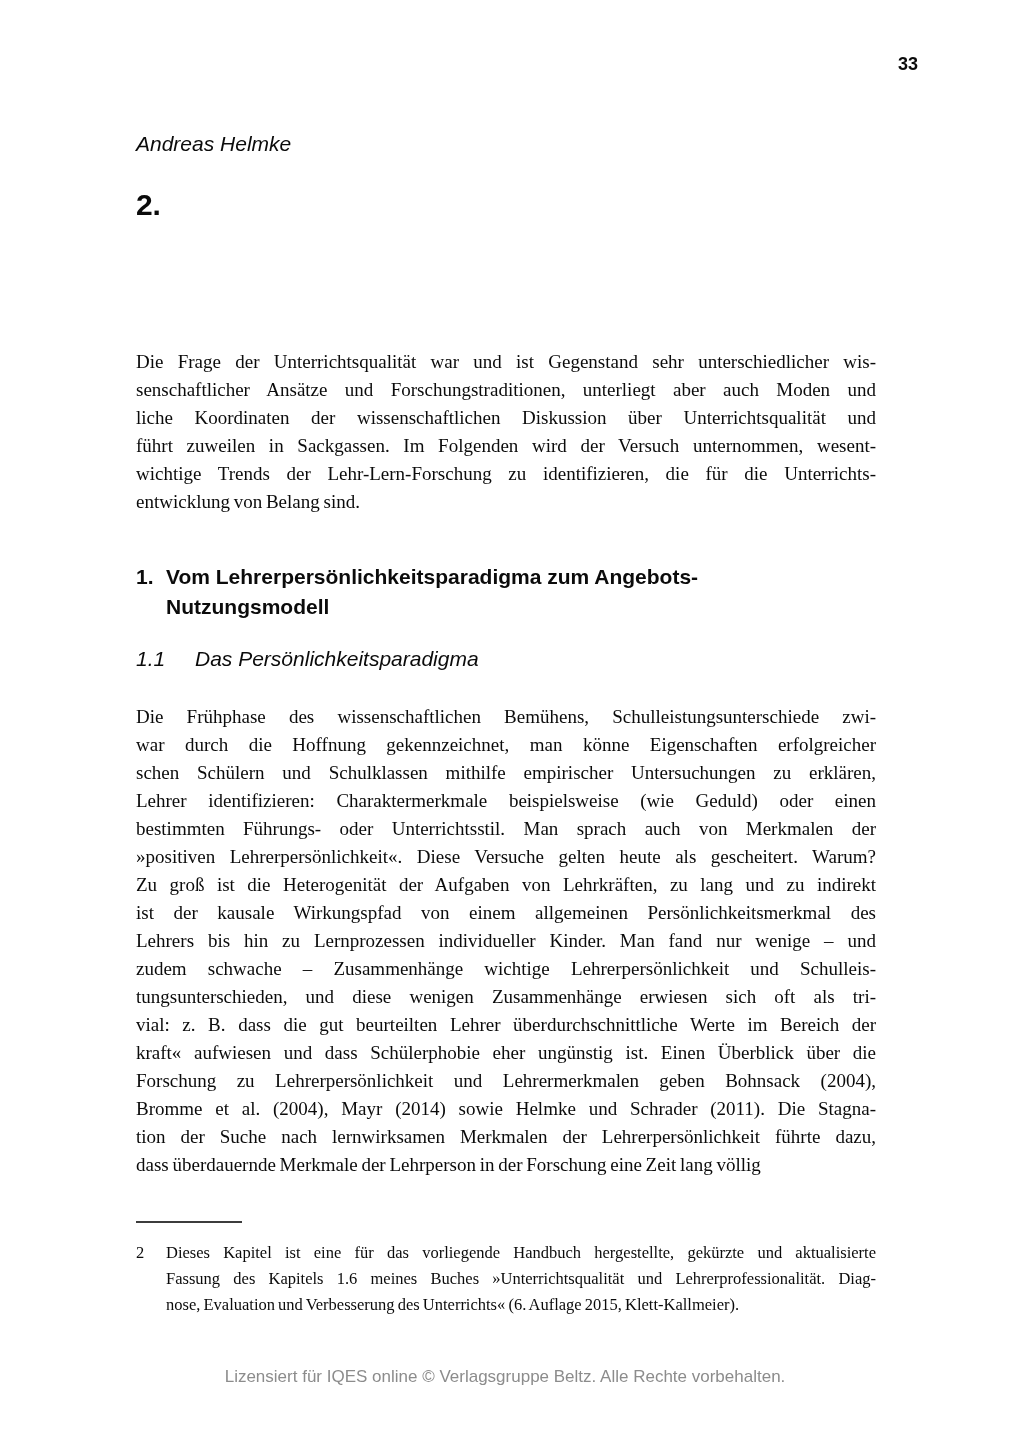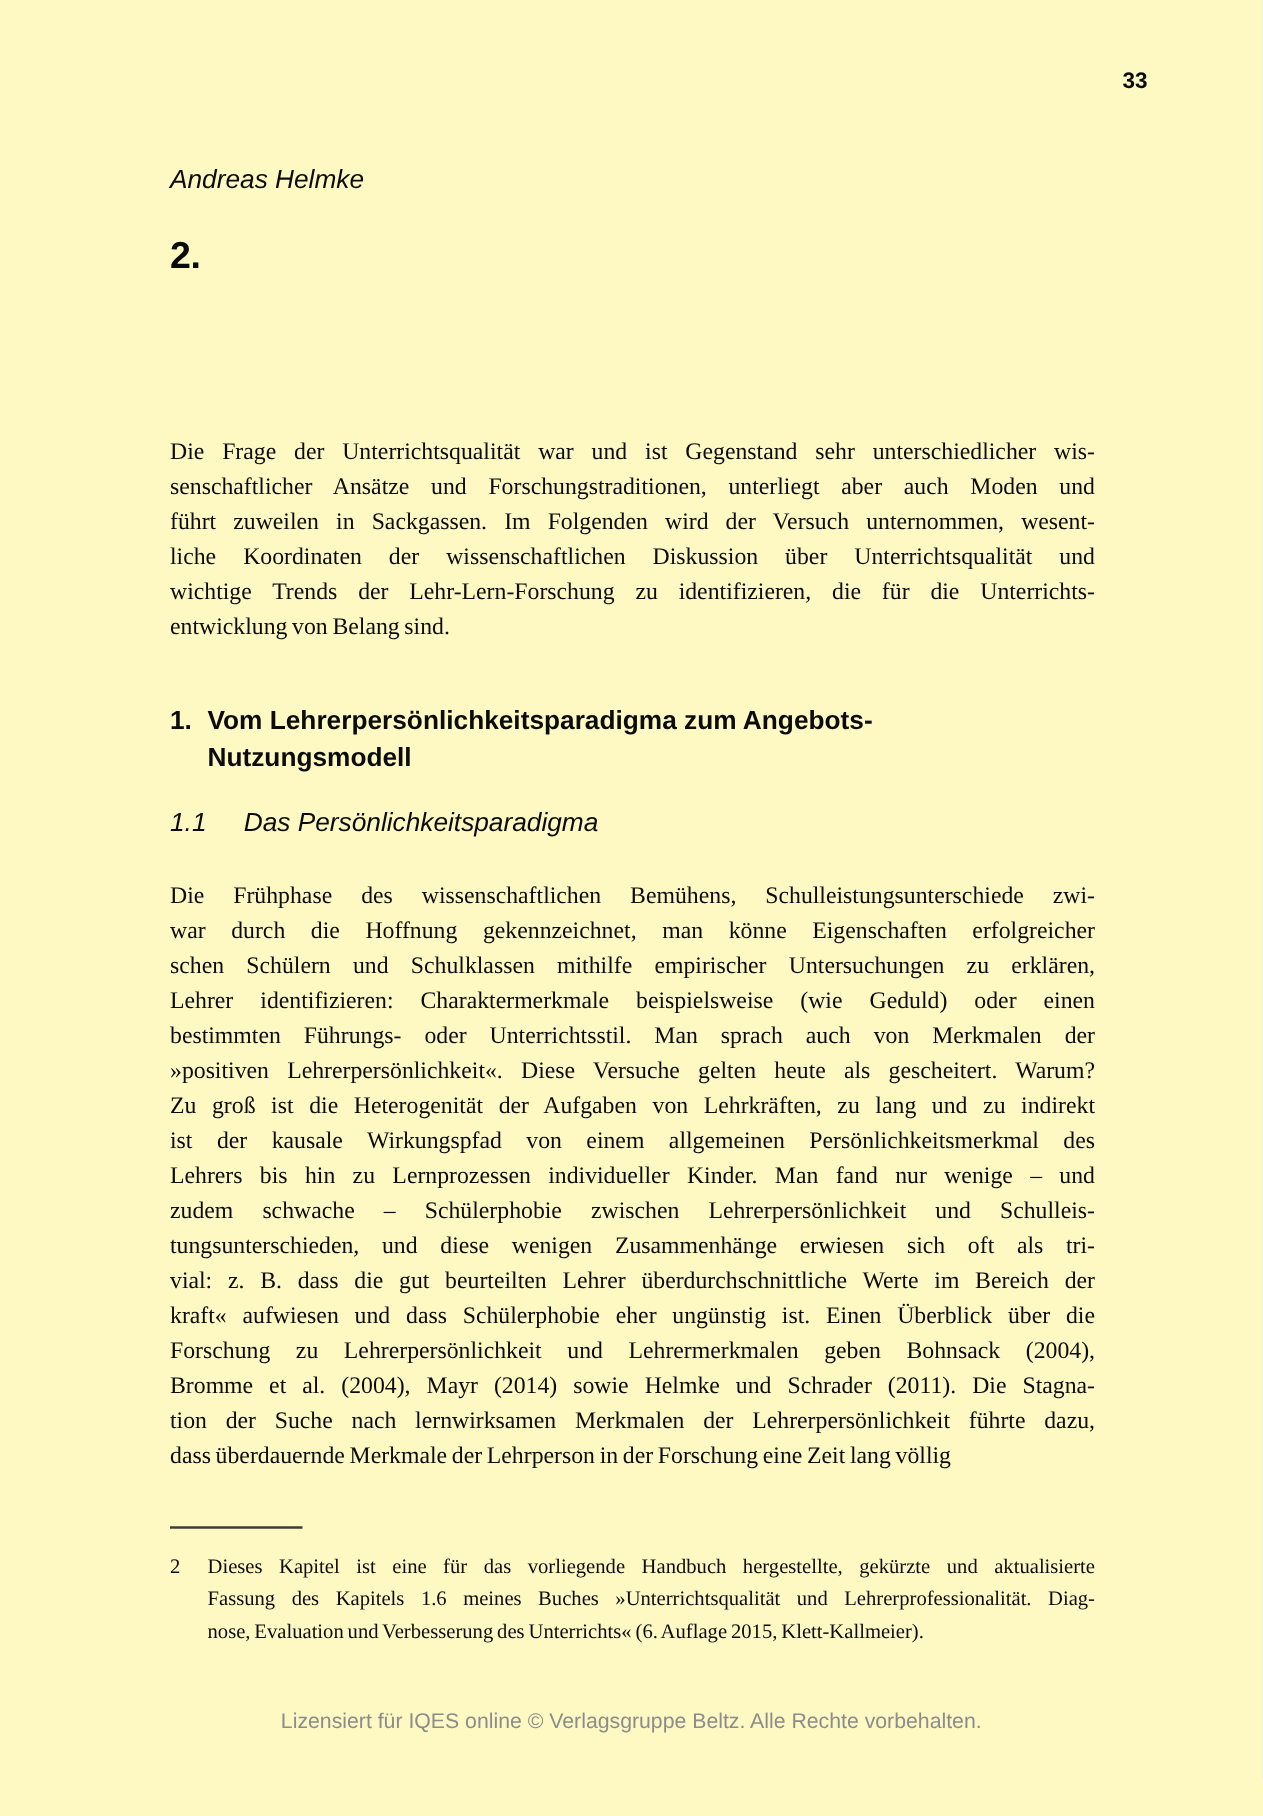--- a/index.html
+++ b/index.html
@@ -4,21 +4,21 @@
 <style>
   html, body {
     margin: 0;
     padding: 0;
     background: #e8e8e8;
   }
   .page {
     position: relative;
     width: 1010px;
     height: 1453px;
-    background: #fef9c3;
+    background: #ffffff;
     margin: 0 auto;
     overflow: hidden;
     color: #0b0b0b;
   }
 
   
   .jline { white-space: normal; }
   .justify .jline {
     text-align: justify;
     text-align-last: justify;
@@ -148,22 +148,22 @@
 
   <div class="author">Andreas Helmke</div>
 
   <div class="chapter-title">
     <span class="num">2.</span>
   </div>
 
   <div class="bodytext para1 justify">
       <div class="jline">Die Frage der Unterrichtsqualität war und ist Gegenstand sehr unterschiedlicher wis-</div>
       <div class="jline">senschaftlicher Ansätze und Forschungstraditionen, unterliegt aber auch Moden und</div>
+      <div class="jline">liche Koordinaten der wissenschaftlichen Diskussion über Unterrichtsqualität und</div>
       <div class="jline">führt zuweilen in Sackgassen. Im Folgenden wird der Versuch unternommen, wesent-</div>
-      <div class="jline">liche Koordinaten der wissenschaftlichen Diskussion über Unterrichtsqualität und</div>
       <div class="jline">wichtige Trends der Lehr-Lern-Forschung zu identifizieren, die für die Unterrichts-</div>
       <div class="jline jline-last">entwicklung von Belang sind.</div>
     </div>
 
   <div class="sec-heading">
     <span class="num">1.</span>
     <span>
         <div class="jline">Vom Lehrerpersönlichkeitsparadigma zum Angebots-</div>
         <div class="jline jline-last">Nutzungsmodell</div>
       </span>
@@ -177,21 +177,21 @@
   <div class="bodytext para2 justify">
       <div class="jline">Die Frühphase des wissenschaftlichen Bemühens, Schulleistungsunterschiede zwi-</div>
       <div class="jline">war durch die Hoffnung gekennzeichnet, man könne Eigenschaften erfolgreicher</div>
       <div class="jline">schen Schülern und Schulklassen mithilfe empirischer Untersuchungen zu erklären,</div>
       <div class="jline">Lehrer identifizieren: Charaktermerkmale beispielsweise (wie Geduld) oder einen</div>
       <div class="jline">bestimmten Führungs- oder Unterrichtsstil. Man sprach auch von Merkmalen der</div>
       <div class="jline">»positiven Lehrerpersönlichkeit«. Diese Versuche gelten heute als gescheitert. Warum?</div>
       <div class="jline">Zu groß ist die Heterogenität der Aufgaben von Lehrkräften, zu lang und zu indirekt</div>
       <div class="jline">ist der kausale Wirkungspfad von einem allgemeinen Persönlichkeitsmerkmal des</div>
       <div class="jline">Lehrers bis hin zu Lernprozessen individueller Kinder. Man fand nur wenige – und</div>
-      <div class="jline">zudem schwache – Schülerphobie zwischen Lehrerpersönlichkeit und Schulleis-</div>
+      <div class="jline">zudem schwache – Zusammenhänge wichtige Lehrerpersönlichkeit und Schulleis-</div>
       <div class="jline">tungsunterschieden, und diese wenigen Zusammenhänge erwiesen sich oft als tri-</div>
       <div class="jline">vial: z. B. dass die gut beurteilten Lehrer überdurchschnittliche Werte im Bereich der</div>
       <div class="jline">kraft« aufwiesen und dass Schülerphobie eher ungünstig ist. Einen Überblick über die</div>
       <div class="jline">Forschung zu Lehrerpersönlichkeit und Lehrermerkmalen geben Bohnsack (2004),</div>
       <div class="jline">Bromme et al. (2004), Mayr (2014) sowie Helmke und Schrader (2011). Die Stagna-</div>
       <div class="jline">tion der Suche nach lernwirksamen Merkmalen der Lehrerpersönlichkeit führte dazu,</div>
       <div class="jline jline-last">dass überdauernde Merkmale der Lehrperson in der Forschung eine Zeit lang völlig</div>
     </div>
 
   <div class="footnote-rule"></div>

